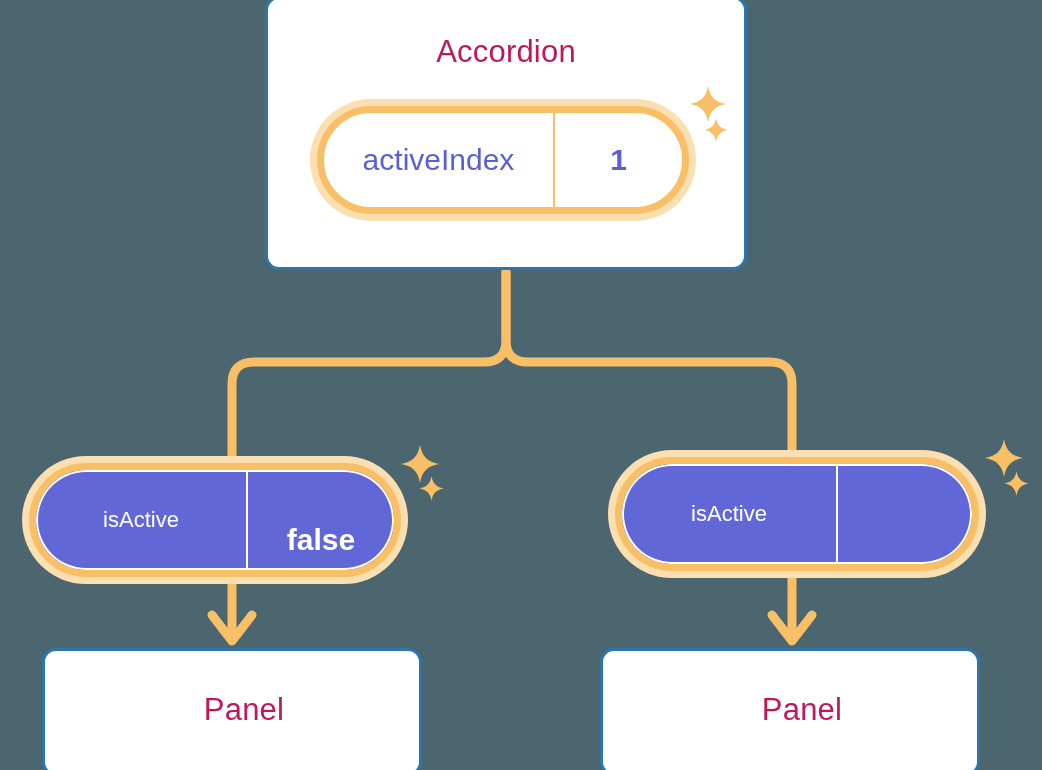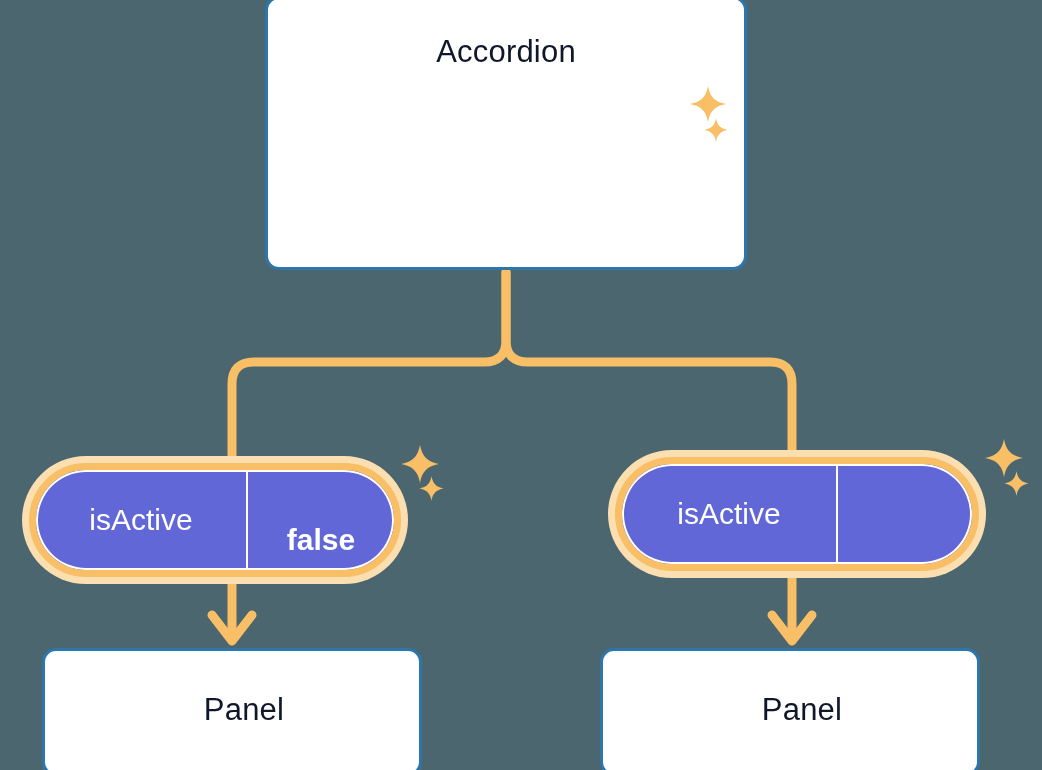--- a/index.html
+++ b/index.html
@@ -35,21 +35,21 @@
     background: #ffffff;
     border: 3px solid #2d76ab;
     border-radius: 14px;
     box-sizing: border-box;
   }
   .card-title {
     position: absolute;
     left: 0;
     right: 0;
     text-align: center;
-    color: #0f172a;
+    color: #be185d;
     font-size: 31px;
     font-weight: 400;
     letter-spacing: 0.2px;
   }
 
   #accordion-card {
     left: 265px;
     top: -4px;
     width: 482px;
     height: 274px;
@@ -120,21 +120,21 @@
   }
 
   
   .pill-purple .pill-ring {
     background: #6167d7;
     border-color: #f8bf66;
     box-shadow: inset 0 0 0 2px #ffffff;
   }
   .pill-purple .pill-key {
     color: #ffffff;
-    font-size: 30px;
+    font-size: 22px;
     border-right: 2px solid #ffffff;
     text-align: center;
   }
   .pill-purple .pill-val {
     color: #ffffff;
     font-size: 30px;
   }
 
   #pill-is-active-left {
     left: 22px;
@@ -185,20 +185,26 @@
     <polyline points="212,615 232,641 252,615" fill="none" stroke="#f8bf66" stroke-width="9" stroke-linecap="round" stroke-linejoin="round"></polyline>
 
     <line x1="792" y1="578" x2="792" y2="640" stroke="#f8bf66" stroke-width="9" stroke-linecap="butt"></line>
     <polyline points="772,615 792,641 812,615" fill="none" stroke="#f8bf66" stroke-width="9" stroke-linecap="round" stroke-linejoin="round"></polyline>
   </svg>
 
   <div id="accordion-card" class="card">
     <div class="card-title">Accordion</div>
   </div>
 
+  <div id="pill-active-index" class="pill">
+    <div class="pill-ring">
+      <div class="pill-key">activeIndex</div>
+      <div class="pill-val">1</div>
+    </div>
+  </div>
 
   <div class="sparkle" style="left:688px; top:84px;">
     <svg width="40" height="40" viewBox="0 0 40 40">
       <path d="M20 2 C22 13 27 18 38 20 C27 22 22 27 20 38 C18 27 13 22 2 20 C13 18 18 13 20 2 Z" fill="#f8bf66"></path>
     </svg>
   </div>
   <div class="sparkle" style="left:703px; top:117px;">
     <svg width="26" height="26" viewBox="0 0 40 40">
       <path d="M20 2 C22 13 27 18 38 20 C27 22 22 27 20 38 C18 27 13 22 2 20 C13 18 18 13 20 2 Z" fill="#f8bf66"></path>
     </svg>

